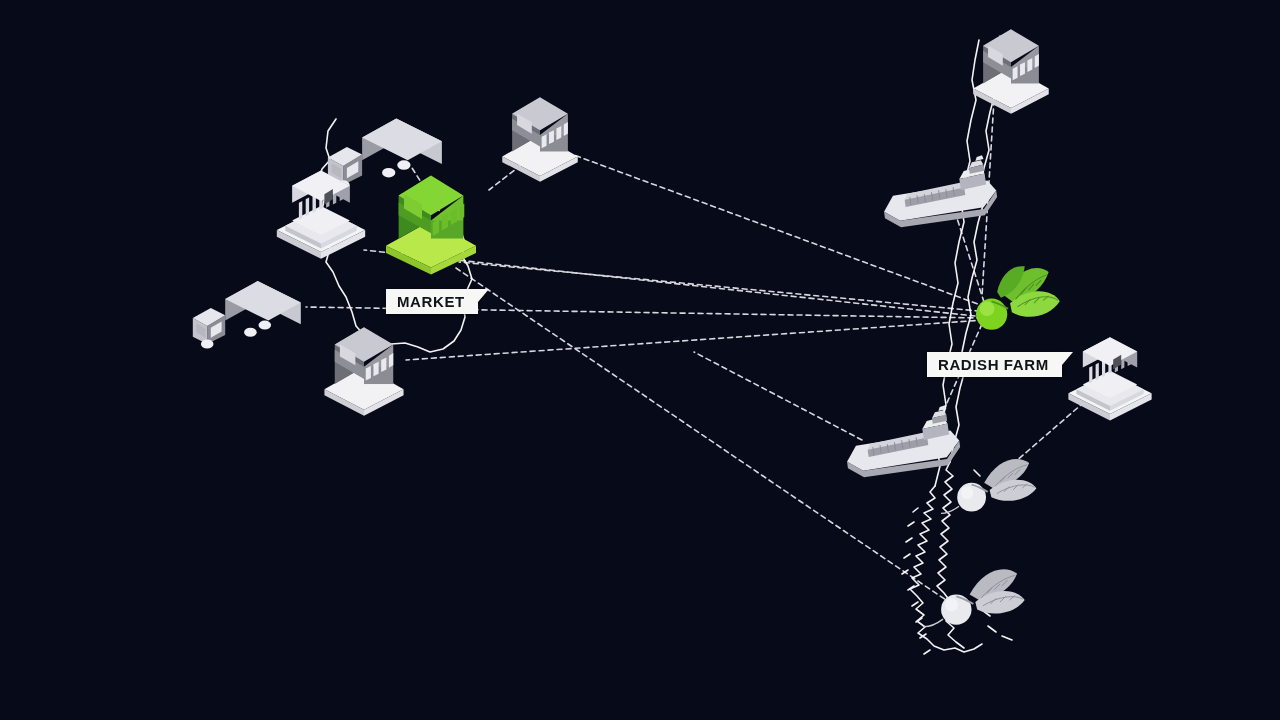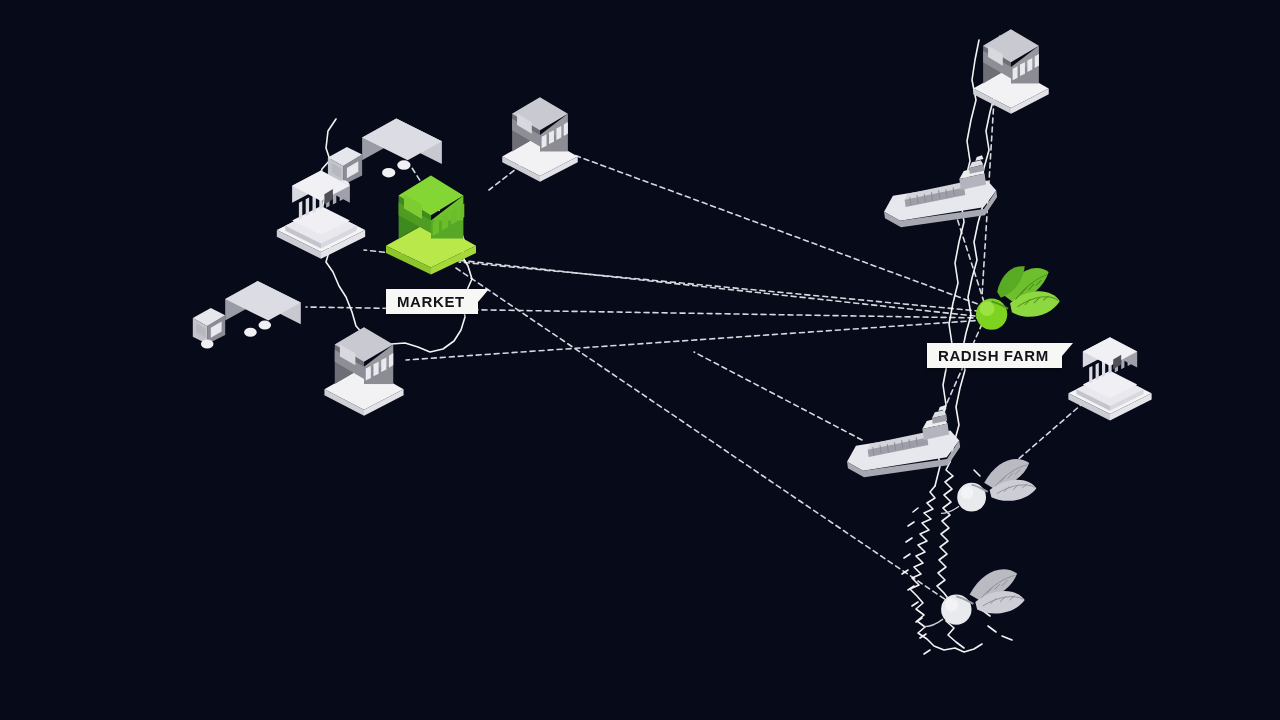--- a/index.html
+++ b/index.html
@@ -267,18 +267,18 @@
     <g>
       <use href="#icon-radish-green" transform="translate(965,305) scale(0.92)"></use>
     </g>
   </svg>
 
   <div class="label-tag" id="tag-market" style="left:352px;top:289px;">
     <span>MARKET</span>
     <span class="tag-point"></span>
   </div>
 
-  <div class="label-tag" id="tag-radish" style="left:893px;top:343px;">
+  <div class="label-tag" id="tag-radish" style="left:893px;top:352px;">
     <span>RADISH FARM</span>
     <span class="tag-point"></span>
   </div>
 
 </div>
 
 </body></html>

